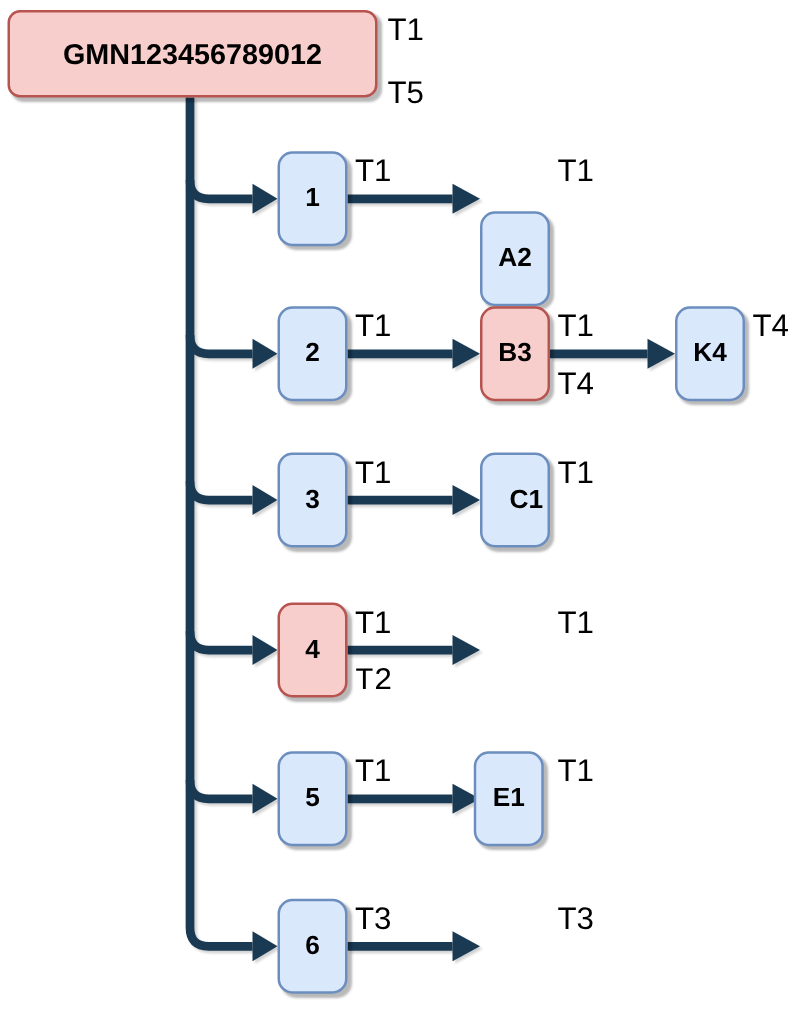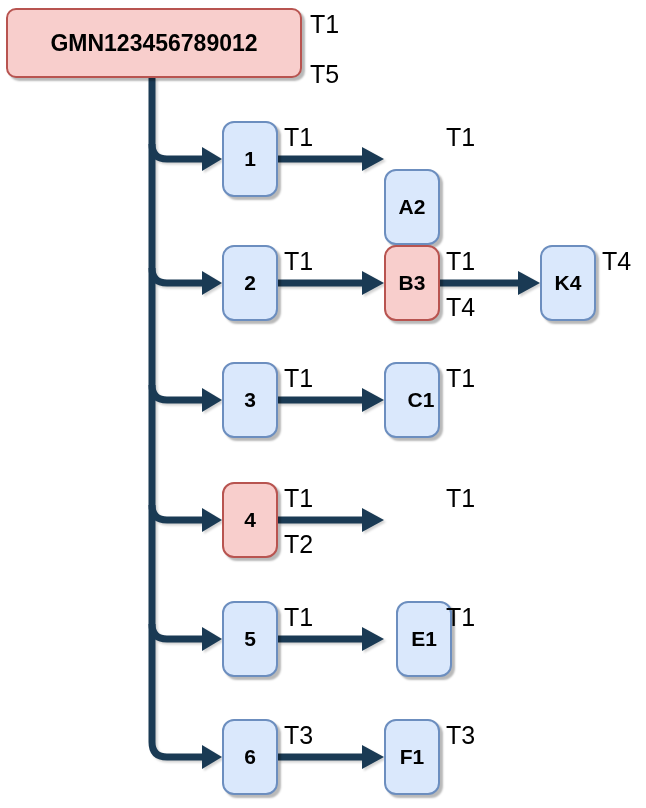--- a/index.html
+++ b/index.html
@@ -145,34 +145,31 @@
   <span class="tag" style="left:284px;top:364px;">T1</span>
   <div class="node leaf" style="left:384px;top:362px;padding-left:18px;" data-variant="blue">
     <span>C1</span>
   </div>
   <span class="tag" style="left:446px;top:364px;">T1</span>
 
   <div class="node mid" style="left:222px;top:482px;" data-variant="red">
     <span>4</span>
   </div>
   <span class="tag" style="left:284px;top:484px;">T1</span>
-  <span class="tag" style="left:284px;top:530px;">T2</span>
+  <span class="tag" style="left:284px;top:530px;font-family:Liberation Mono, monospace;">T2</span>
   <span class="tag" style="left:446px;top:484px;">T1</span>
 
   <div class="node mid" style="left:222px;top:601px;" data-variant="blue">
     <span>5</span>
   </div>
   <span class="tag" style="left:284px;top:603px;">T1</span>
-  <div class="node leaf" style="left:396px;top:601px;" data-variant="blue">
+  <div class="node leaf" style="left:379px;top:601px;" data-variant="blue">
     <span>E1</span>
   </div>
   <span class="tag" style="left:446px;top:603px;">T1</span>
 
   <div class="node mid" style="left:222px;top:719px;" data-variant="blue">
     <span>6</span>
   </div>
   <span class="tag" style="left:284px;top:721px;">T3</span>
-  <div class="node leaf" style="left:384px;top:719px;" data-variant="blue">
-    <span>F1</span>
-  </div>
   <span class="tag" style="left:446px;top:721px;">T3</span>
 
 </div>
 
 </body></html>

